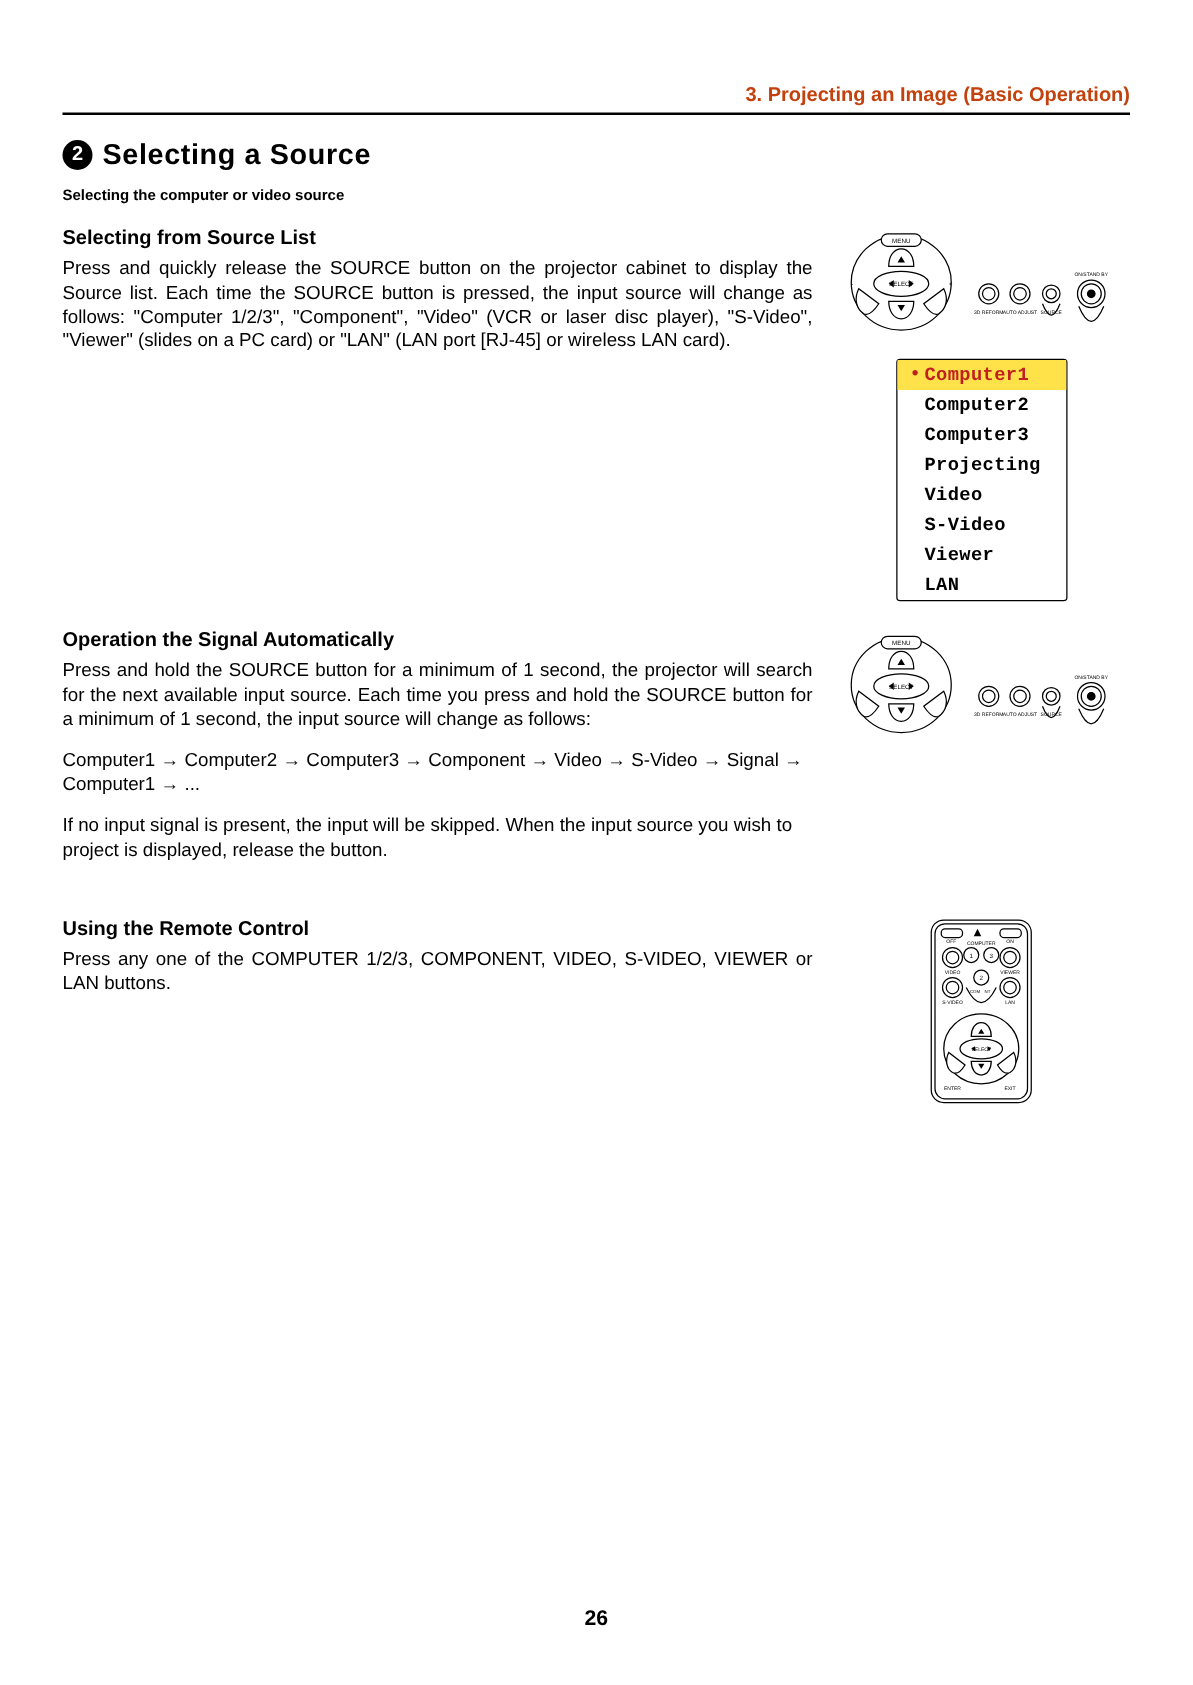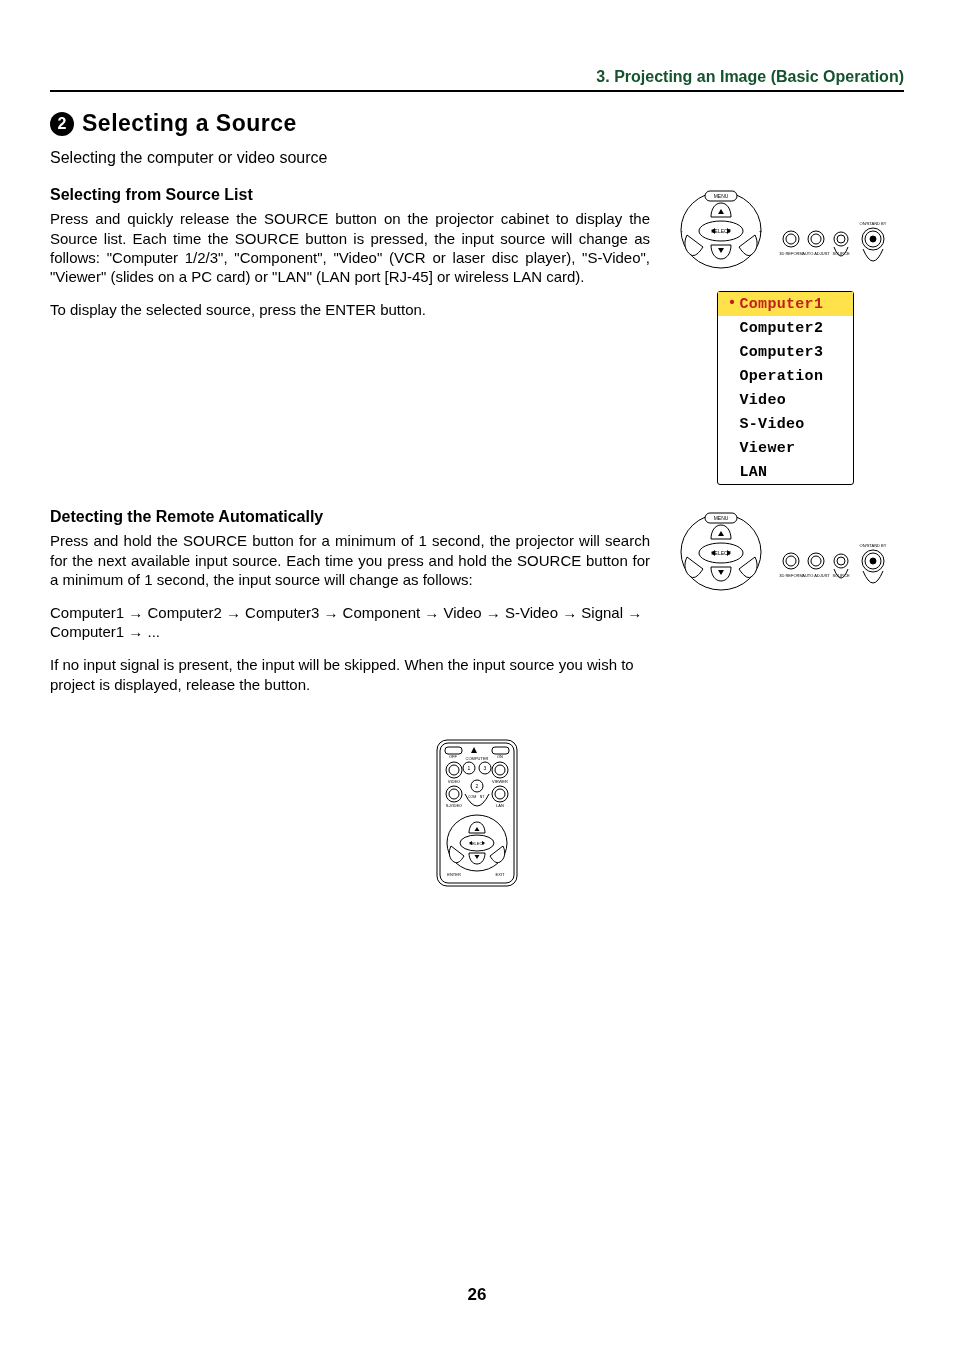--- a/index.html
+++ b/index.html
@@ -9,21 +9,21 @@
       background: #fff;
       font-family: Arial, Helvetica, sans-serif;
       color: #000;
       position: relative;
       padding: 68px 50px 40px 50px;
     }
     .header-section {
       text-align: right;
       font-weight: bold;
       font-size: 16px;
-      color: #14532d;
+      color: #c2410c;
       border-bottom: 2px solid #000;
       padding-bottom: 4px;
       margin-bottom: 18px;
     }
     .title-row {
       display: flex;
       align-items: center;
       gap: 8px;
       margin-bottom: 12px;
     }
@@ -39,22 +39,22 @@
       align-items: center;
       justify-content: center;
       flex-shrink: 0;
     }
     .main-title {
       font-size: 23px;
       font-weight: 900;
       letter-spacing: 0.5px;
     }
     .sub-title {
-      font-size: 16px;
-      font-weight: 400;
+      font-size: 12px;
+      font-weight: 700;
       margin-bottom: 18px;
     }
     .content-block {
       display: flex;
       gap: 16px;
       margin-bottom: 22px;
     }
     .text-col {
       width: 600px;
       font-size: 15px;
@@ -122,21 +122,20 @@
   <div class="bullet-num">2</div>
   <div class="main-title">Selecting a Source</div>
 </div>
 
 <div class="sub-title">Selecting the computer or video source</div>
 
 <div class="content-block">
   <div class="text-col">
     <h4>Selecting from Source List</h4>
     <p class="justify">Press and quickly release the SOURCE button on the projector cabinet to display the Source list. Each time the SOURCE button is pressed, the input source will change as follows: "Computer 1/2/3", "Component", "Video" (VCR or laser disc player), "S-Video", "Viewer" (slides on a PC card) or "LAN" (LAN port [RJ-45] or wireless LAN card).</p>
-    <p>To display the selected source, press the ENTER button.</p>
   </div>
   <div class="image-col">
 
     <svg class="top-panel-svg" viewBox="0 0 224 90">
       <g stroke="#000" stroke-width="1" fill="none">
         <ellipse cx="48" cy="45" rx="40" ry="38"></ellipse>
         <rect x="32" y="6" width="32" height="10" rx="5" fill="#fff"></rect>
         <text x="48" y="13" font-size="5" text-anchor="middle" fill="#000" stroke="none">MENU</text>
         <ellipse cx="48" cy="46" rx="22" ry="10" fill="#fff"></ellipse>
         <text x="48" y="48" font-size="5" text-anchor="middle" fill="#000" stroke="none">SELECT</text>
@@ -167,32 +166,32 @@
           <circle cx="200" cy="54" r="3" fill="#000"></circle>
         <text x="200" y="40" font-size="4" text-anchor="middle" fill="#000" stroke="none">ON/STAND BY</text>
         <path d="M190 64 q10 24 20 0"></path>
       </g>
     </svg>
 
     <div class="source-menu">
       <div class="item selected">Computer1</div>
       <div class="item">Computer2</div>
       <div class="item">Computer3</div>
-      <div class="item">Operation</div>
+      <div class="item">Projecting</div>
       <div class="item">Video</div>
       <div class="item">S-Video</div>
       <div class="item">Viewer</div>
       <div class="item">LAN</div>
     </div>
   </div>
 </div>
 
 <div class="content-block">
   <div class="text-col">
-    <h4>Detecting the Remote Automatically</h4>
+    <h4>Operation the Signal Automatically</h4>
     <p class="justify">Press and hold the SOURCE button for a minimum of 1 second, the projector will search for the next available input source. Each time you press and hold the SOURCE button for a minimum of 1 second, the input source will change as follows:</p>
     <p>Computer1 → Computer2 → Computer3 → Component → Video → S-Video → Signal → Computer1 → ...</p>
     <p>If no input signal is present, the input will be skipped. When the input source you wish to project is displayed, release the button.</p>
   </div>
   <div class="image-col">
     <svg class="top-panel-svg" viewBox="0 0 224 90">
       <g stroke="#000" stroke-width="1" fill="none">
         <ellipse cx="48" cy="45" rx="40" ry="38"></ellipse>
         <rect x="32" y="6" width="32" height="10" rx="5" fill="#fff"></rect>
         <text x="48" y="13" font-size="5" text-anchor="middle" fill="#000" stroke="none">MENU</text>
@@ -222,20 +221,24 @@
           <circle cx="200" cy="54" r="8"></circle>
           <circle cx="200" cy="54" r="3" fill="#000"></circle>
         <text x="200" y="40" font-size="4" text-anchor="middle" fill="#000" stroke="none">ON/STAND BY</text>
         <path d="M190 64 q10 24 20 0"></path>
       </g>
     </svg>
   </div>
 </div>
 
 <div class="content-block" style="margin-top:30px;">
+  <div class="text-col">
+    <h4>Using the Remote Control</h4>
+    <p class="justify">Press any one of the COMPUTER 1/2/3, COMPONENT, VIDEO, S-VIDEO, VIEWER or LAN buttons.</p>
+  </div>
   <div class="image-col">
     <svg class="remote-svg" viewBox="0 0 90 150">
       <g stroke="#000" stroke-width="1" fill="none">
         <rect x="5" y="2" width="80" height="146" rx="10"></rect>
         <rect x="8" y="5" width="74" height="140" rx="8"></rect>
         <rect x="13" y="9" width="17" height="7" rx="3"></rect>
         <text x="21" y="20" font-size="4" text-anchor="middle" fill="#000" stroke="none">OFF</text>
         <rect x="60" y="9" width="17" height="7" rx="3"></rect>
         <text x="68" y="20" font-size="4" text-anchor="middle" fill="#000" stroke="none">ON</text>
         <path d="M42 9 l3 6 h-6 z" fill="#000" stroke="none"></path>

